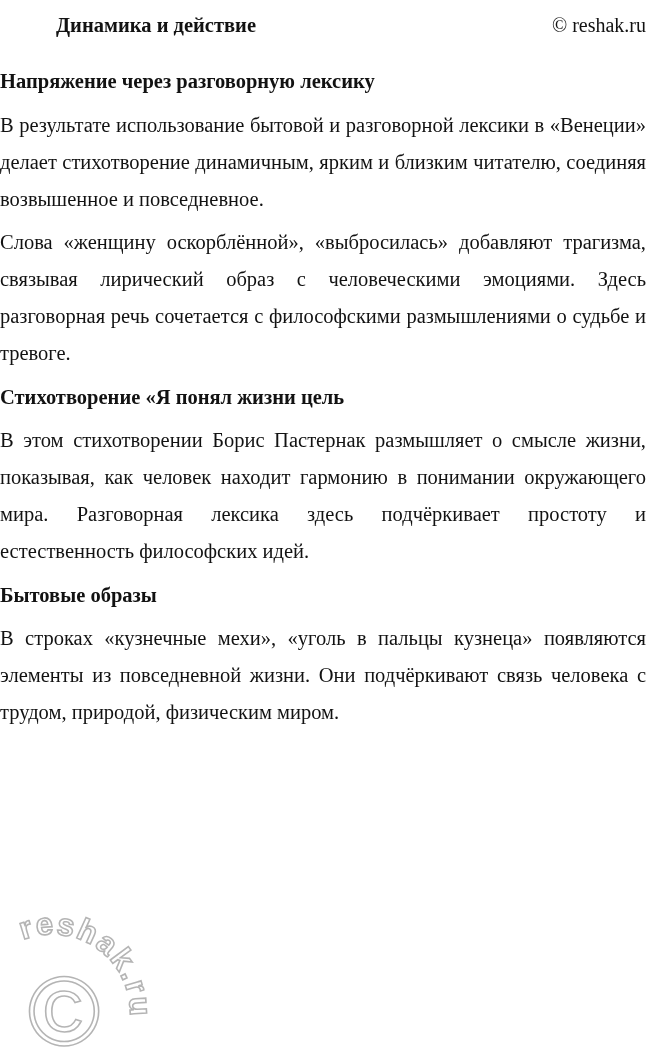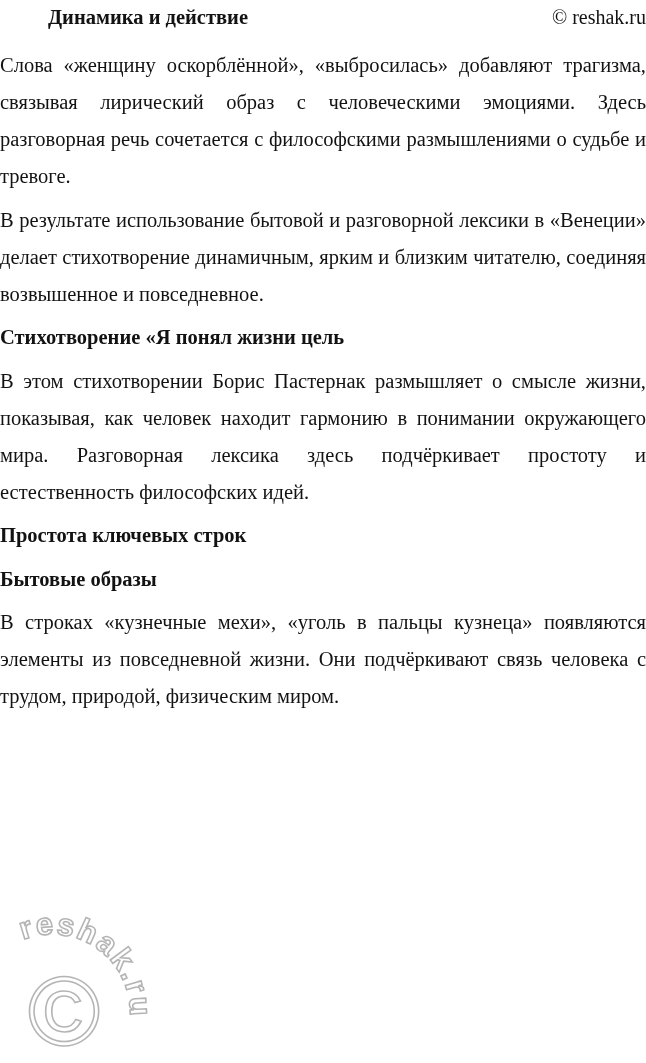--- a/index.html
+++ b/index.html
@@ -24,21 +24,21 @@
   .doc-header {
     display: flex;
     justify-content: space-between;
     align-items: baseline;
     line-height: 26px;
     margin: 0 0 13px 0;
   }
   .doc-title {
     font-size: 20.5px;
     font-weight: bold;
-    margin: 4px;
+    margin: 12px;
     padding-left: 44px;
   }
   .doc-copyright {
     font-size: 20px;
     font-weight: normal;
     text-align: center;
   }
   .para {
     margin: 0 0 6.5px 0;
     line-height: 37px;
@@ -86,30 +86,30 @@
 <body>
 
 <div class="page">
 
   <div class="doc-header">
     <h1 class="doc-title">Динамика и действие</h1>
     <span class="doc-copyright">© reshak.ru</span>
   </div>
 
 
+  <h2 class="hd">Напряжение через разговорную лексику</h2>
+
+  <p class="para">В результате использование бытовой и разговорной лексики в «Венеции» делает стихотворение динамичным, ярким и близким читателю, соединяя возвышенное и повседневное.</p>
 
   <p class="para">Слова «женщину оскорблённой», «выбросилась» добавляют трагизма, связывая лирический образ с человеческими эмоциями. Здесь разговорная речь сочетается с философскими размышлениями о судьбе и тревоге.</p>
-
-  <p class="para">В результате использование бытовой и разговорной лексики в «Венеции» делает стихотворение динамичным, ярким и близким читателю, соединяя возвышенное и повседневное.</p>
 
   <h2 class="hd">Стихотворение «Я понял жизни цель</h2>
 
   <p class="para">В этом стихотворении Борис Пастернак размышляет о смысле жизни, показывая, как человек находит гармонию в понимании окружающего мира. Разговорная лексика здесь подчёркивает простоту и естественность философских идей.</p>
 
-  <h2 class="hd">Простота ключевых строк</h2>
 
 
   <h2 class="hd">Бытовые образы</h2>
 
   <p class="para">В строках «кузнечные мехи», «уголь в пальцы кузнеца» появляются элементы из повседневной жизни. Они подчёркивают связь человека с трудом, природой, физическим миром.</p>
 
 </div>
 
 <svg class="watermark" viewBox="0 0 210 183">
   <defs>

